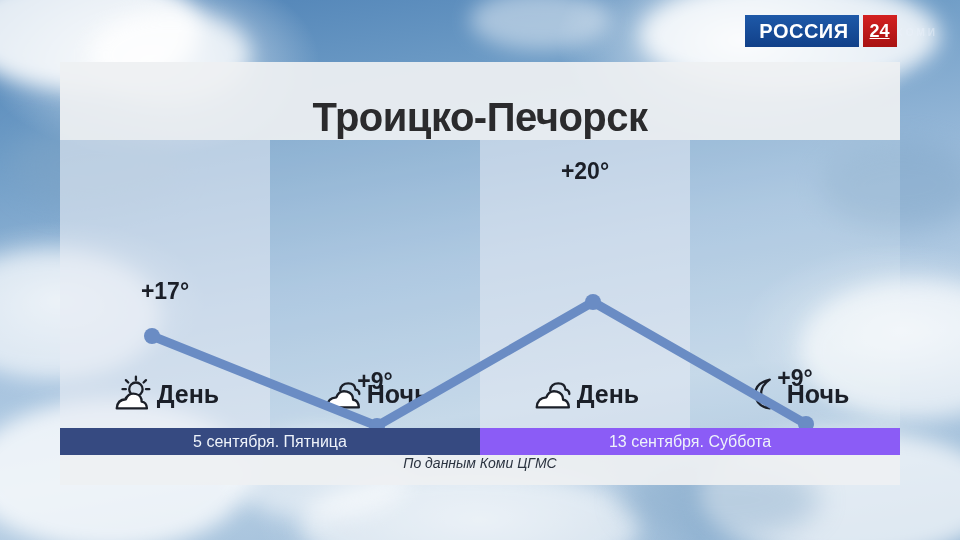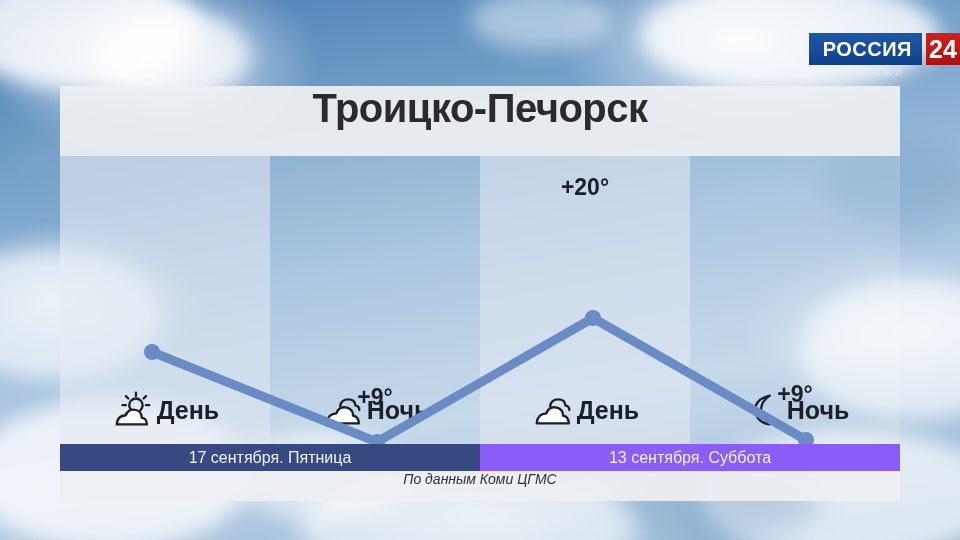--- a/index.html
+++ b/index.html
@@ -30,36 +30,36 @@
   .c7{left:700px;top:430px;width:300px;height:130px;opacity:.7;}
   .c8{left:300px;top:470px;width:340px;height:110px;opacity:.55;}
   .c9{left:470px;top:-10px;width:140px;height:60px;opacity:.45;}
   .c10{left:230px;top:430px;width:180px;height:90px;opacity:.5;}
   .cdark{position:absolute;border-radius:50%;background:#7ea4c6;filter:blur(14px);}
   .d1{left:10px;top:120px;width:170px;height:90px;opacity:.55;}
   .d2{left:820px;top:140px;width:160px;height:90px;opacity:.45;}
   .d3{left:620px;top:460px;width:200px;height:80px;opacity:.4;}
 
   
-  .logo-wrap{position:absolute;right:0;top:33px;display:flex;flex-direction:column;align-items:center;}
+  .logo-wrap{position:absolute;right:0;top:15px;display:flex;align-items:center;}
   .logo-bar{display:flex;align-items:stretch;height:32px;}
   .logo-left{background:linear-gradient(180deg,#1e59a8 0%,#114089 100%);
     display:flex;align-items:center;padding:0 10px 0 14px;}
   .logo-left span{color:#fff;font-weight:bold;font-size:20px;letter-spacing:.5px;
     font-family:"Liberation Sans",sans-serif;}
   .logo-red{background:linear-gradient(180deg,#d32020 0%,#a81212 100%);
     display:flex;align-items:center;justify-content:center;width:34px;margin-left:4px;}
-  .logo-red span{color:#fff;font-weight:bold;font-size:25px;}
-  .logo-sub{margin-top:2px;color:rgba(235,242,250,.45);
+  .logo-red span{color:#fff;font-weight:bold;font-size:18px;text-decoration:underline;}
+  .logo-sub{margin-right:22px;margin-top:2px;color:rgba(235,242,250,.45);
     font-size:10px;letter-spacing:3px;font-weight:bold;}
 
   
   .panel{position:absolute;left:60px;top:62px;width:840px;}
-  .title-bar{height:70px;background:rgba(238,240,242,.93);
-    display:flex;align-items:flex-start;justify-content:center;margin-top:24px;}
+  .title-bar{height:78px;background:rgba(238,240,242,.93);
+    display:flex;align-items:flex-end;justify-content:center;}
   .title-bar h1{margin:0;font-size:40px;font-weight:bold;color:#2b2b2d;letter-spacing:-.5px;}
 
   
   .body{position:relative;height:288px;display:flex;}
   .col{position:relative;flex:1;}
   .col.tint{background:rgba(230,236,243,.62);}
   .col.clear{background:rgba(245,248,251,.18);}
 
   .temp{position:absolute;left:0;right:0;text-align:center;
     font-size:23px;font-weight:bold;color:#1b1f28;}
@@ -119,20 +119,21 @@
 
   <div class="panel">
 
     <div class="title-bar">
       <h1>Троицко-Печорск</h1>
     </div>
 
     <div class="body">
 
       <div class="col tint">
+        <div class="temp" style="top:138px">+17°</div>
         <div class="iconrow">
           <svg class="wicon" viewBox="0 0 48 40">
             <circle cx="26" cy="15" r="7"></circle>
             <line x1="26" y1="2" x2="26" y2="5.5"></line>
             <line x1="36.5" y1="5.5" x2="34" y2="8"></line>
             <line x1="40" y1="15" x2="36.5" y2="15"></line>
             <line x1="15.5" y1="5.5" x2="18" y2="8"></line>
             <line x1="12" y1="15" x2="15.5" y2="15"></line>
             <line x1="15.5" y1="24" x2="18" y2="22"></line>
             <path d="M6 35 q0.5 -9 9.5 -9.5 q3 -7.5 10.5 -5.5 q6 1.5 6 8 q5 0.5 5.5 7 z" style="fill:#ffffff"></path>
@@ -177,21 +178,21 @@
         <polyline points="92,196 317,286 533,162 746,284" fill="none" stroke="#6a8cc4" stroke-width="9" stroke-linecap="round" stroke-linejoin="round"></polyline>
         <circle cx="92" cy="196" r="8" fill="#6a8cc4"></circle>
         <circle cx="317" cy="286" r="8" fill="#6a8cc4"></circle>
         <circle cx="533" cy="162" r="8" fill="#6a8cc4"></circle>
         <circle cx="746" cy="284" r="8" fill="#6a8cc4"></circle>
       </svg>
 
     </div>
 
     <div class="dates">
-      <div class="date a">17 сентября. Пятница</div>
+      <div class="date a">5 сентября. Пятница</div>
       <div class="date b">13 сентября. Суббота</div>
     </div>
 
     <div class="footer">
       <span>По данным Коми ЦГМС</span>
     </div>
 
   </div>
 </div>
 

